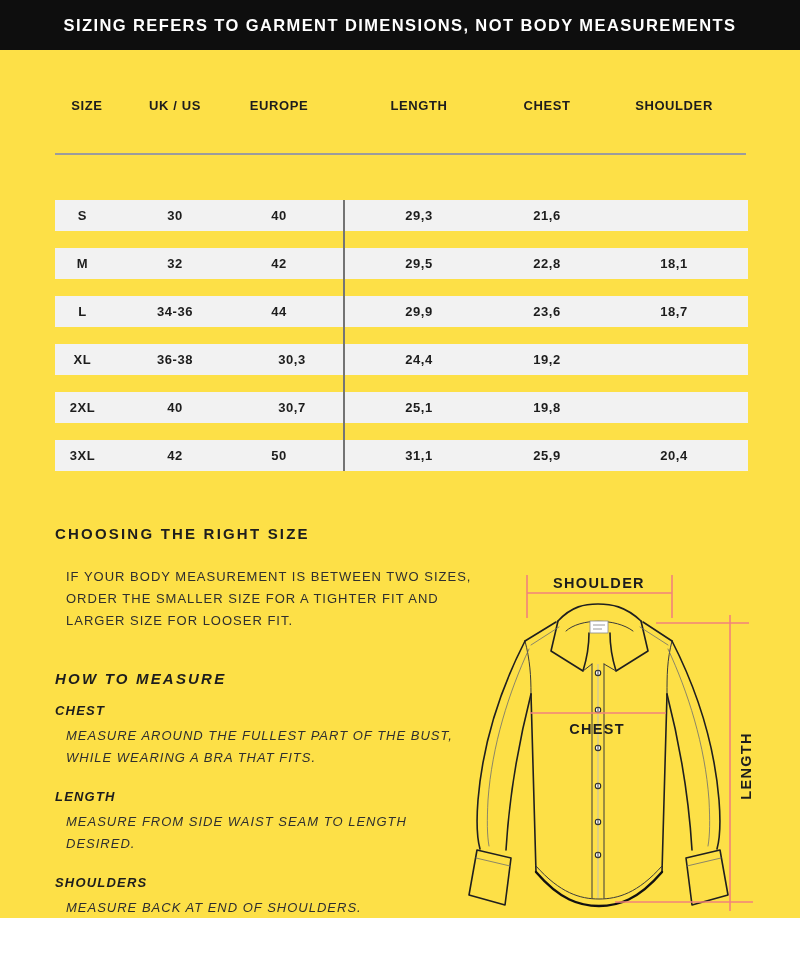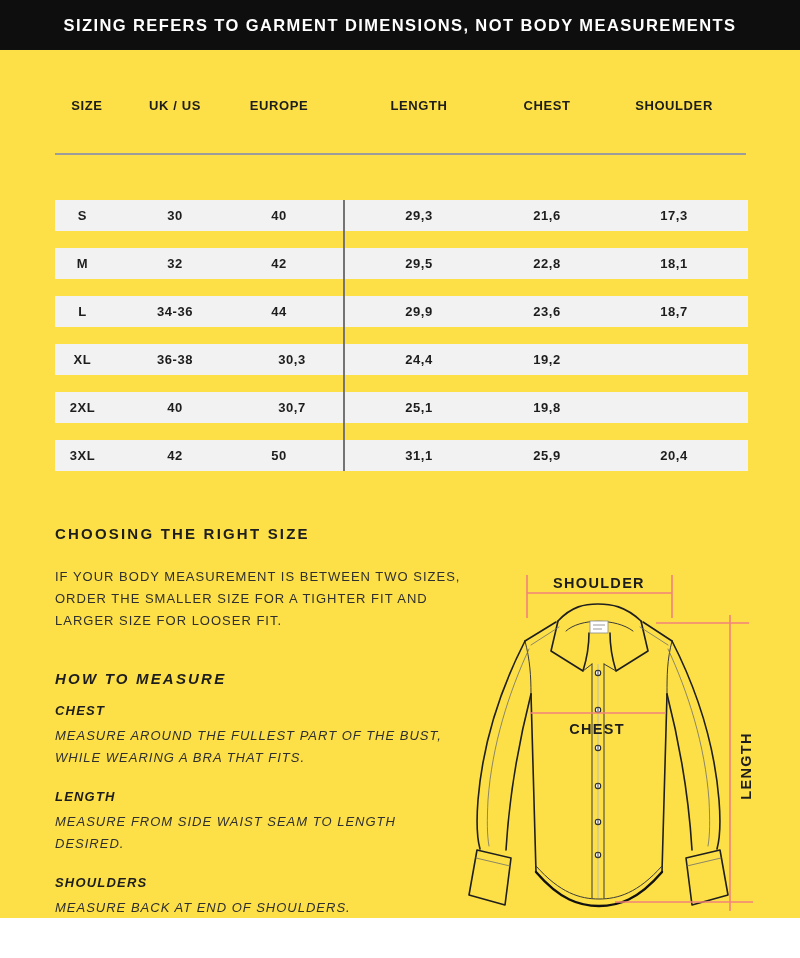--- a/index.html
+++ b/index.html
@@ -38,21 +38,21 @@
   
   .section { position:absolute; left:55px; }
   .section h2 {
     margin:0; font-size:15px; font-weight:700; letter-spacing:2.2px; color:#1d1d1d; white-space:nowrap;
   }
   .sec-choosing { top:525px; width:420px; }
   .sec-choosing h2 { margin-bottom:24px; }
   .sec-howto { top:670px; width:420px;font-style:italic; }
   .sec-howto h2 { margin-bottom:16px; }
   .body-line {
-    font-size:13px; letter-spacing:1px; line-height:22px; color:#2f2f2f; white-space:nowrap;
+    font-size:13px; letter-spacing:1px; line-height:22px; color:#2f2f2f; white-space:nowrap;margin-left:11px;
   }
   .measure-item { margin-bottom:20px; }
   .measure-item h3 {
     margin:0 0 7px 0; font-size:13px; font-weight:700; letter-spacing:1.2px; color:#1d1d1d; white-space:nowrap;
   }
 
   
   .diagram { position:absolute; left:450px; top:548px; width:345px; height:380px; }
   .diagram .outline { fill:none; stroke:#1f1f1f; stroke-width:1.6; stroke-linejoin:round; stroke-linecap:round; }
   .diagram .seam    { fill:none; stroke:#6f6f6f; stroke-width:0.8; stroke-linecap:round; }
@@ -86,21 +86,20 @@
     <div class="th c5">SHOULDER</div>
   </div>
   <div class="header-rule"></div>
 
   <div class="trow tgrid" style="top:200px">
     <div class="td c0">S</div>
     <div class="td c1">30</div>
     <div class="td c2">40</div>
     <div class="td c3">29,3</div>
     <div class="td c4">21,6</div>
-    <div class="td c5">17,3</div>
   </div>
   <div class="trow tgrid" style="top:248px">
     <div class="td c0">M</div>
     <div class="td c1">32</div>
     <div class="td c2">42</div>
     <div class="td c3">29,5</div>
     <div class="td c4">22,8</div>
     <div class="td c5">18,1</div>
   </div>
   <div class="trow tgrid" style="top:296px">

